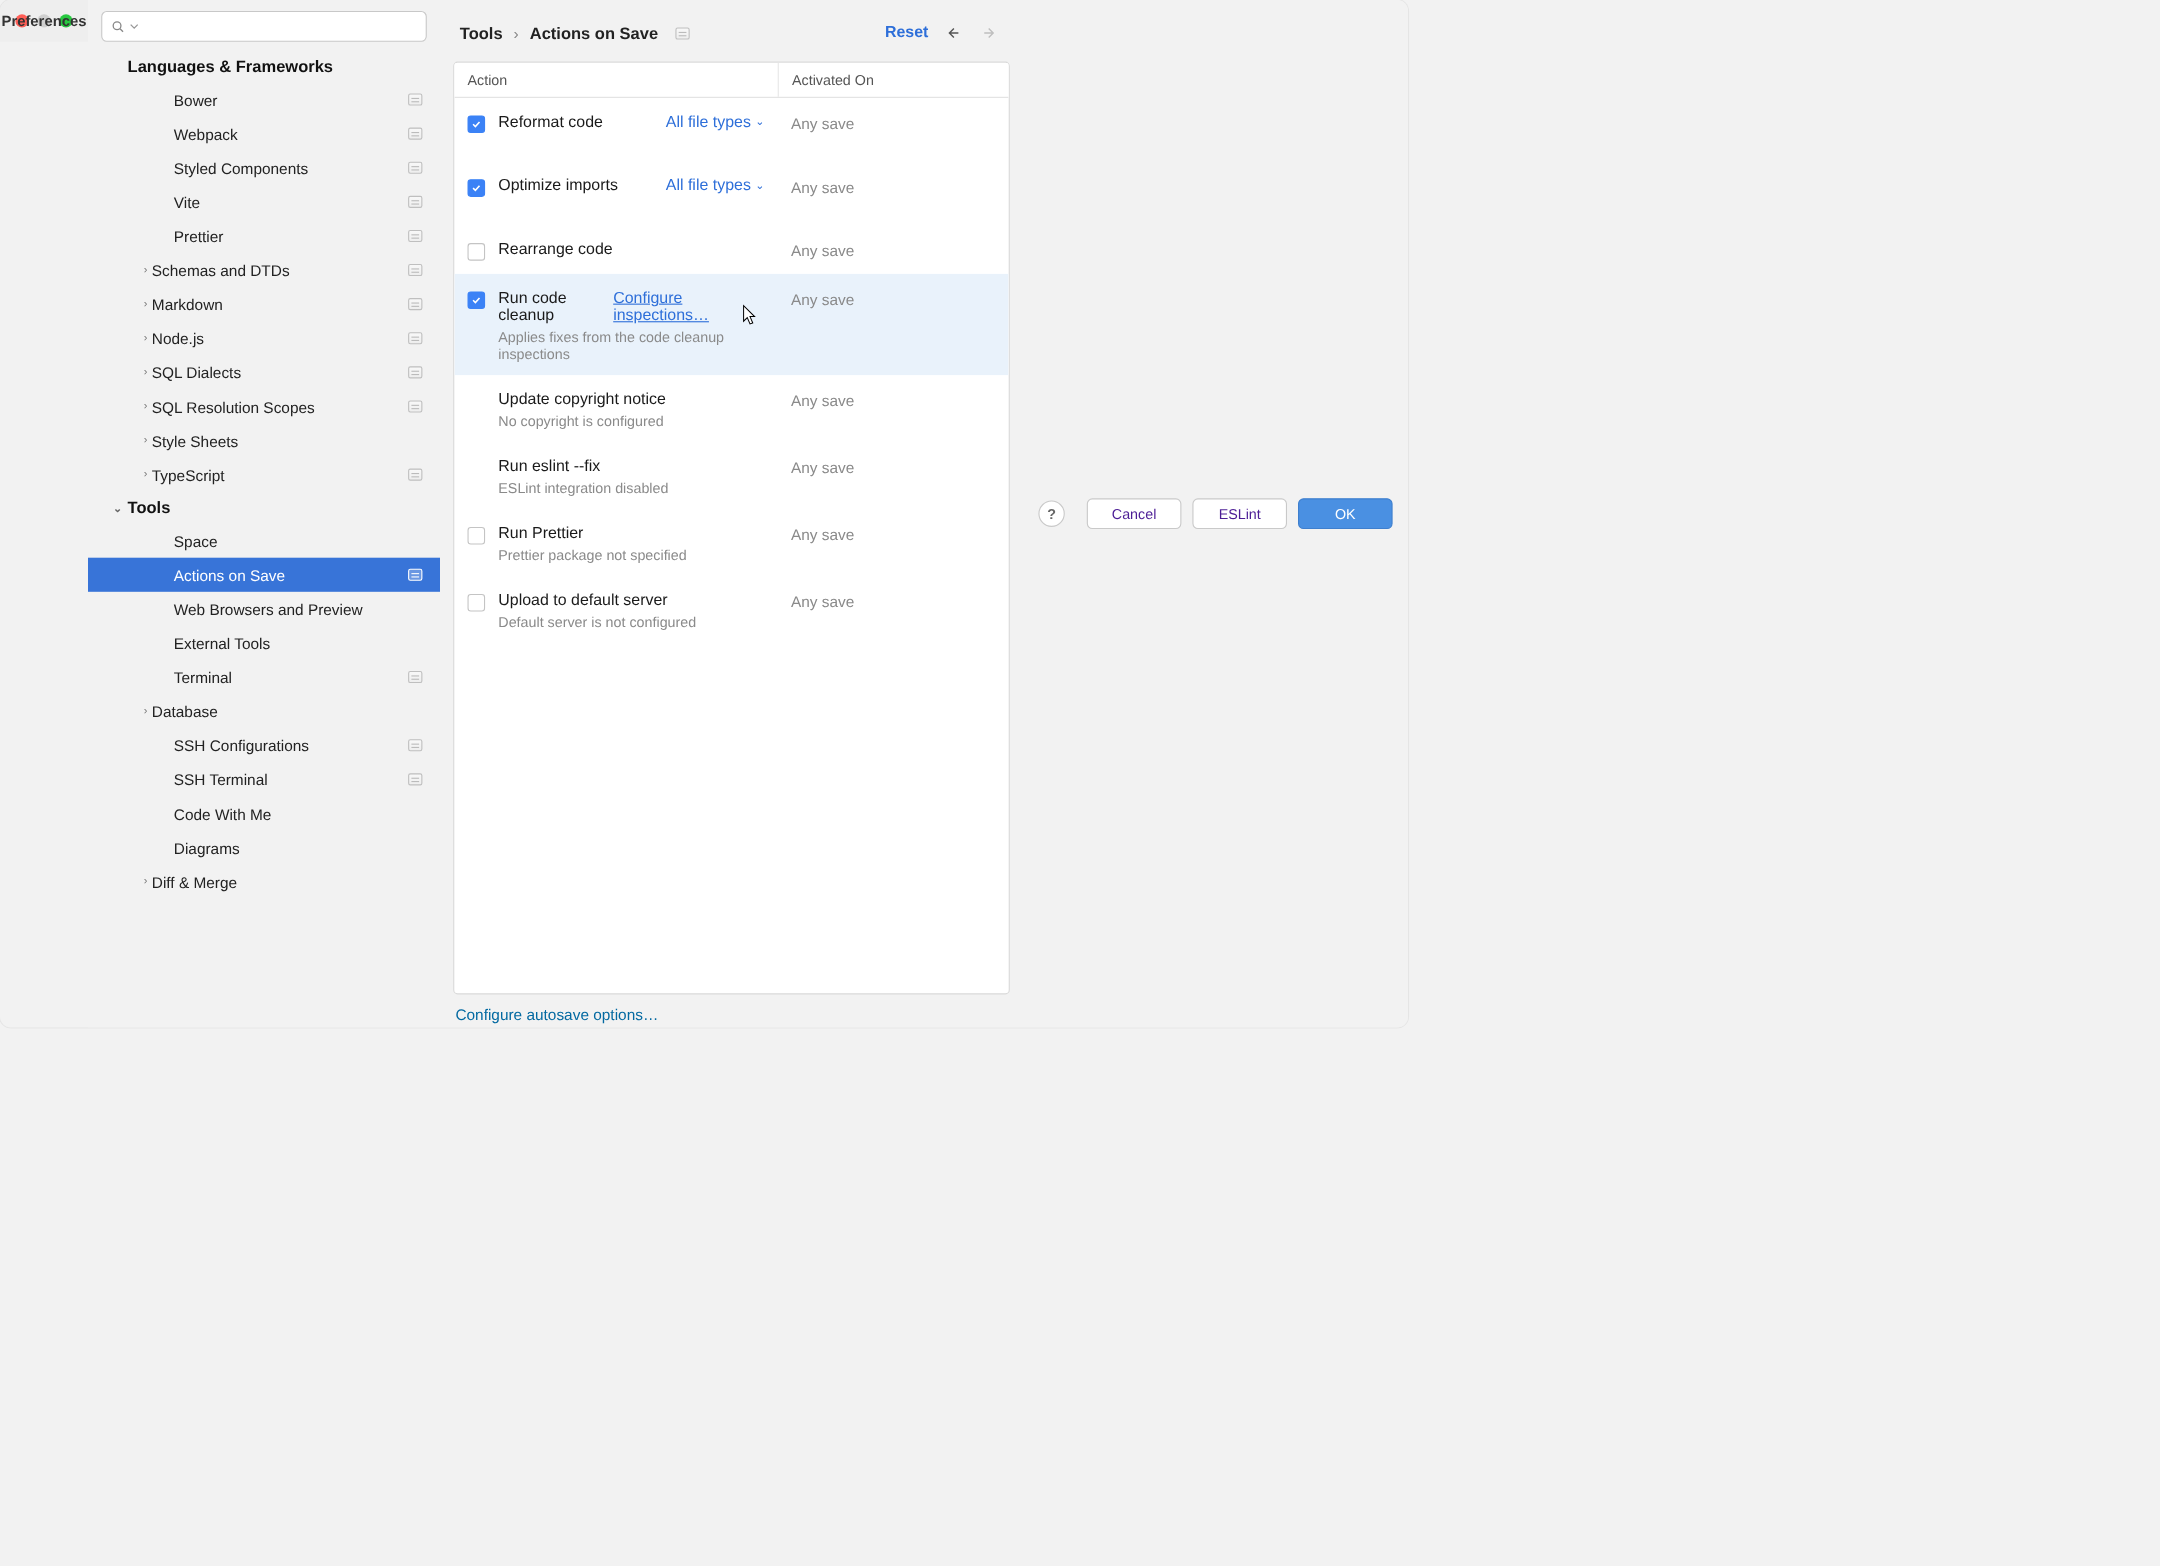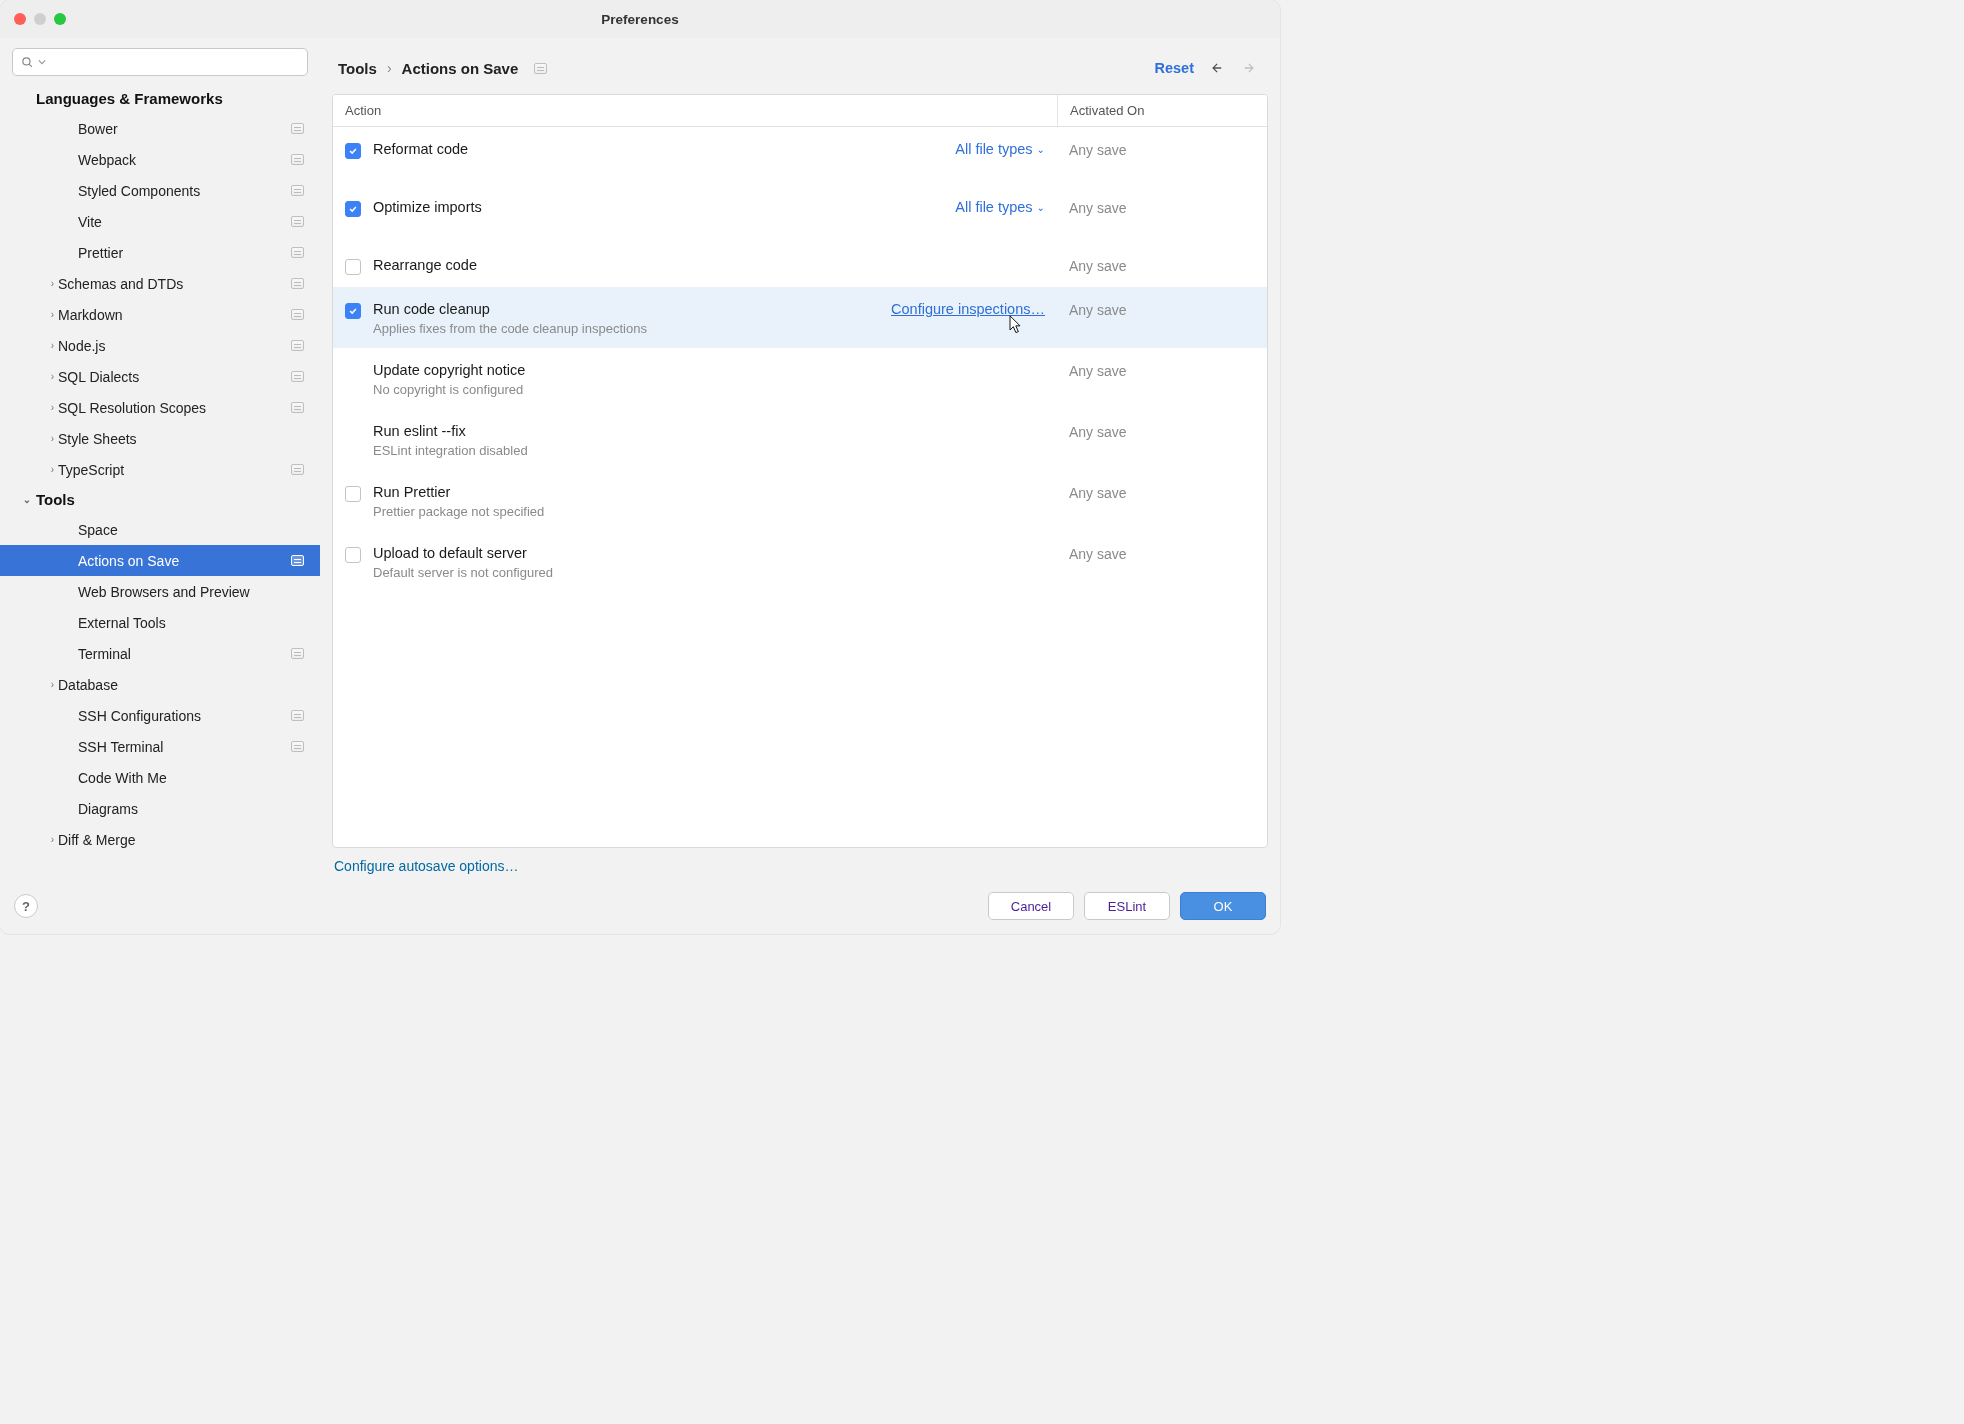--- a/index.html
+++ b/index.html
@@ -12,21 +12,21 @@
     display: flex;
     flex-direction: column;
   }
   .window {
     width: 1280px;
     height: 934px;
     margin: 0;
     background: #f2f2f2;
     border-radius: 10px;
     display: flex;
-    flex-direction: column;
+    flex-direction: row;
     overflow: hidden;
     box-shadow: 0 0 0 1px rgba(0,0,0,0.05);
   }
   
   .titlebar {
     height: 38px;
     display: flex;
     align-items: center;
     padding: 0 14px;
     position: relative;

